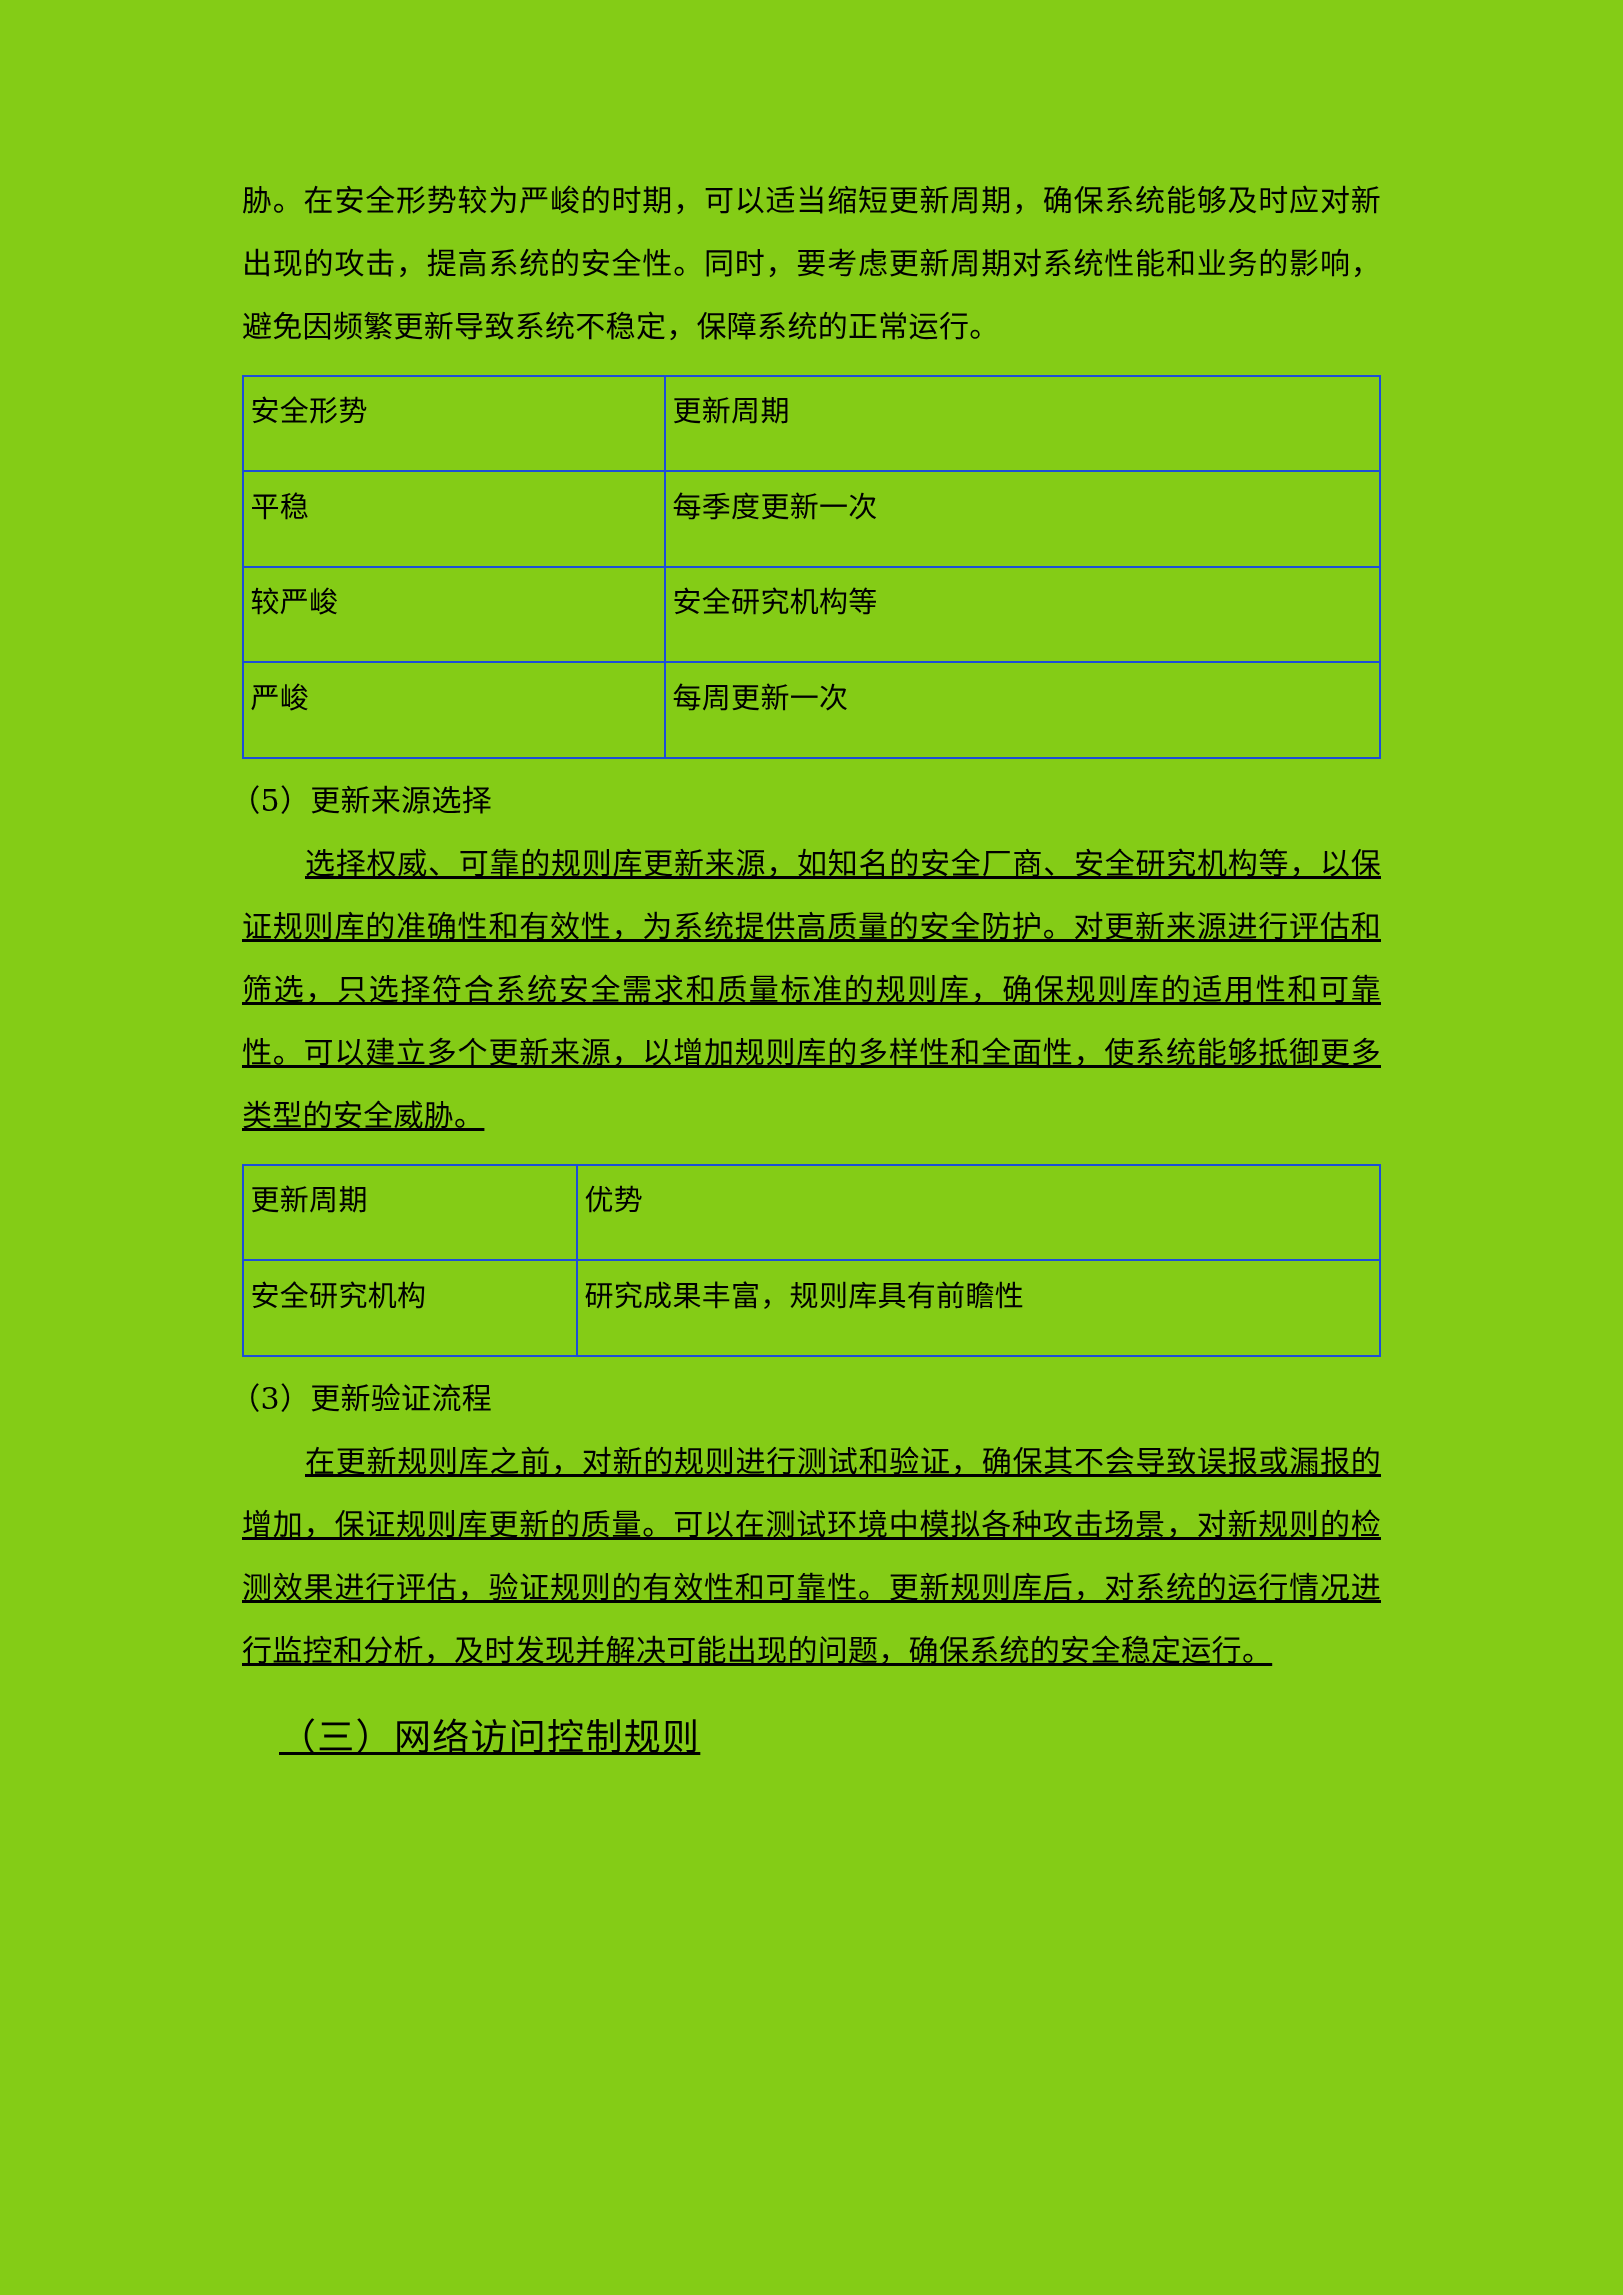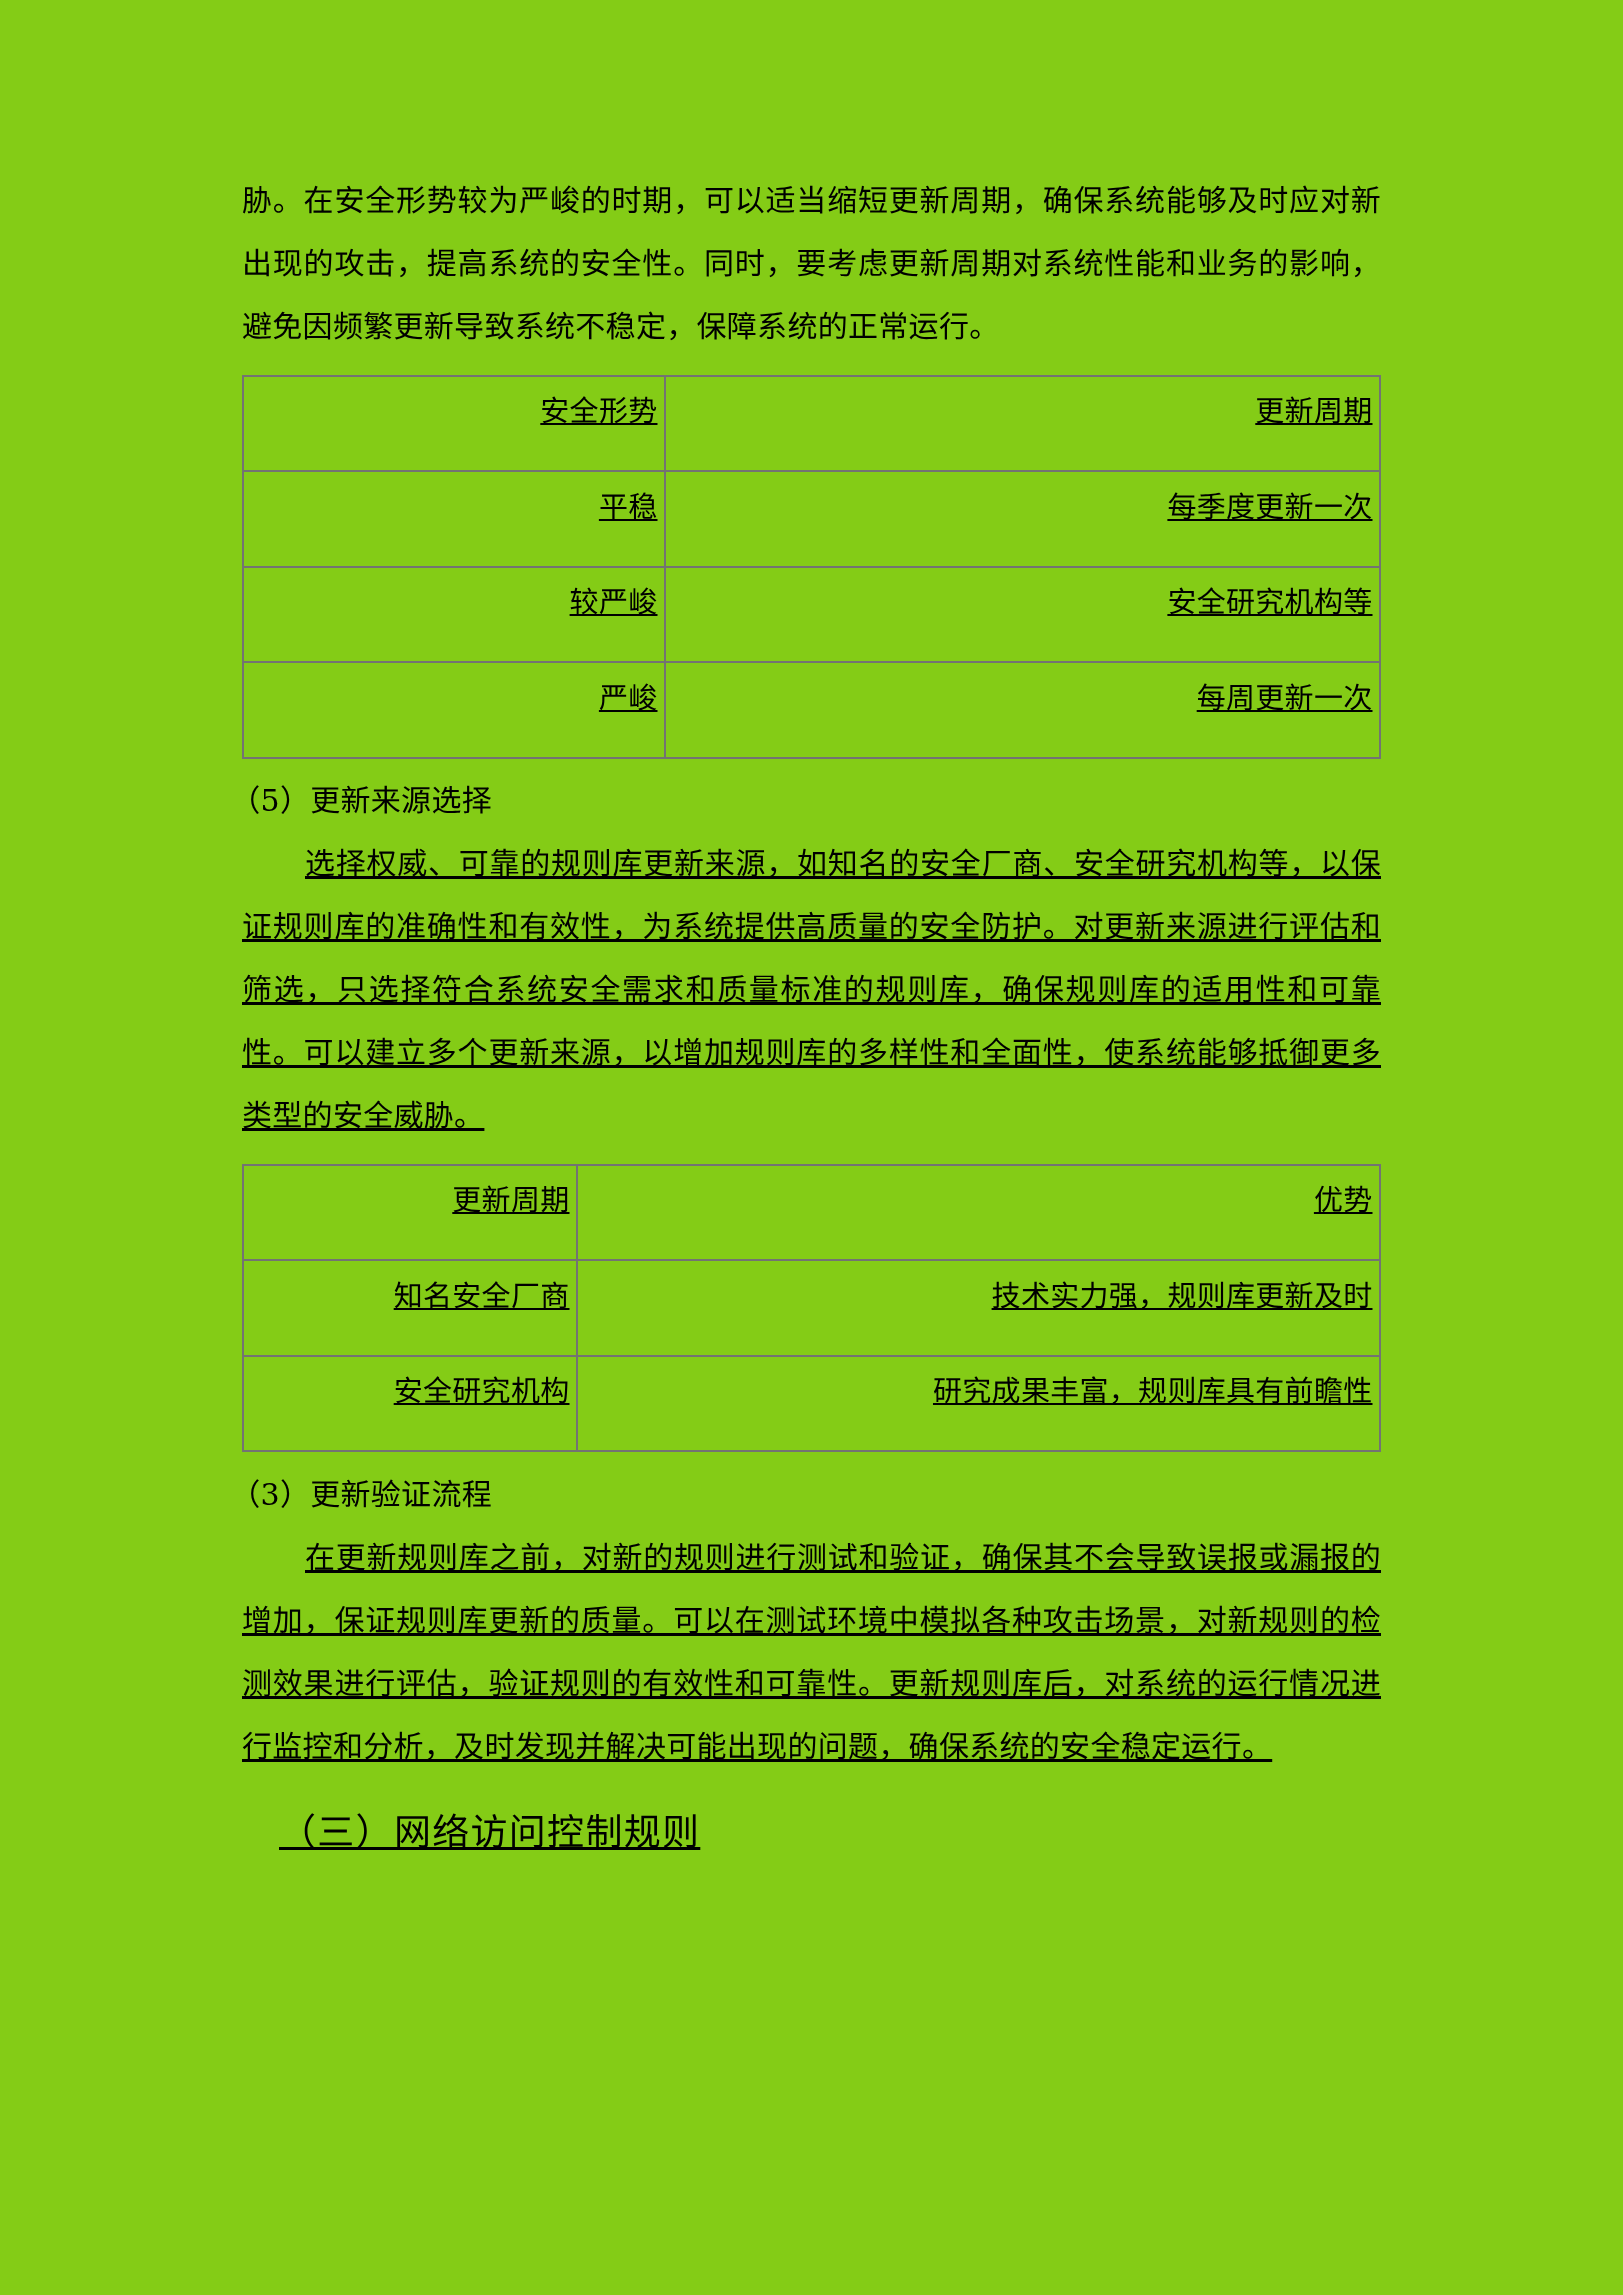--- a/index.html
+++ b/index.html
@@ -69,27 +69,26 @@
 
   
   table.doc-table {
     width: 1139px;
     border-collapse: collapse;
     table-layout: fixed;
     margin: 0;
     font-size: 29px;
   }
   table.doc-table td {
-    border: 2px solid #737373;
-    text-align: right;
+    border: 2px solid #1d4ed8;
+    text-align: left;
     vertical-align: top;
     padding: 14.4px 6.5px 38px 6.5px;
     line-height: 41px;
     letter-spacing: 0.3px;
-    text-decoration: underline;
   }
 
   
   .t1 .col-a { width: 422px; }
   .t2 .col-a { width: 334px; }
   .t3 .col-a { width: 160px; }
 
   
   .gap-before-table { height: 17px; }
   .gap-after-table  { height: 10.5px; }
@@ -143,24 +142,20 @@
       <colgroup>
         <col class="col-a">
         <col>
       </colgroup>
       <tbody>
         <tr>
           <td>更新周期</td>
           <td>优势</td>
         </tr>
         <tr>
-          <td>知名安全厂商</td>
-          <td>技术实力强，规则库更新及时</td>
-        </tr>
-        <tr>
           <td>安全研究机构</td>
           <td>研究成果丰富，规则库具有前瞻性</td>
         </tr>
       </tbody>
     </table>
 
     <div class="gap-after-table"></div>
 
     <p class="subheading">（3）更新验证流程</p>
 

